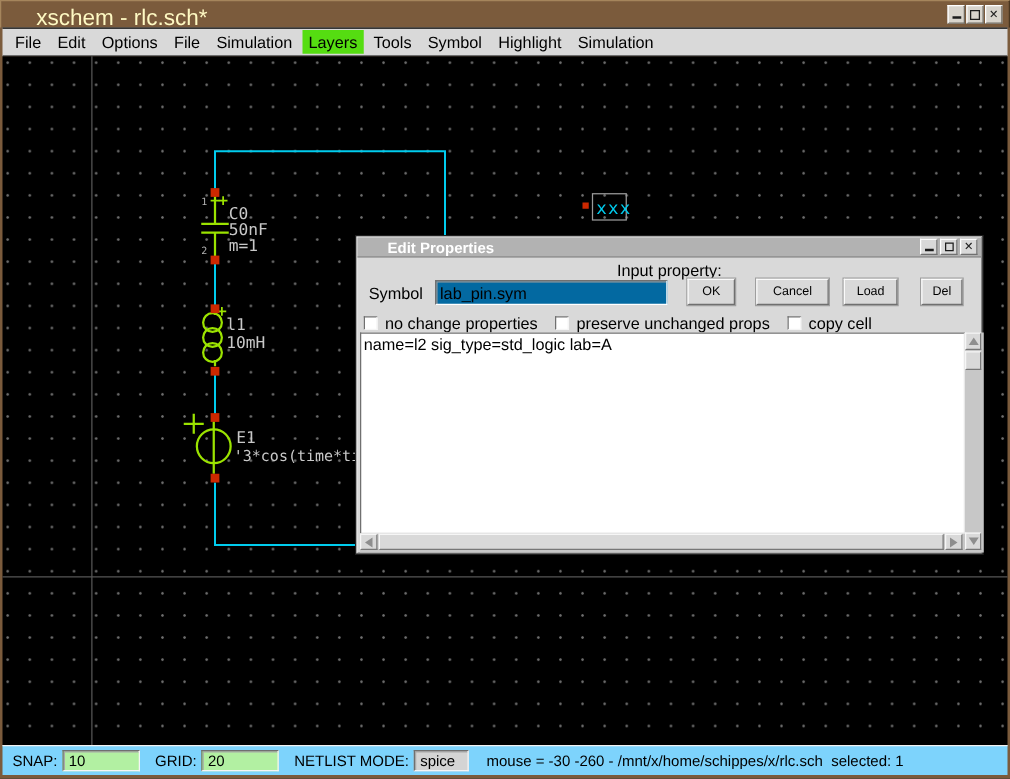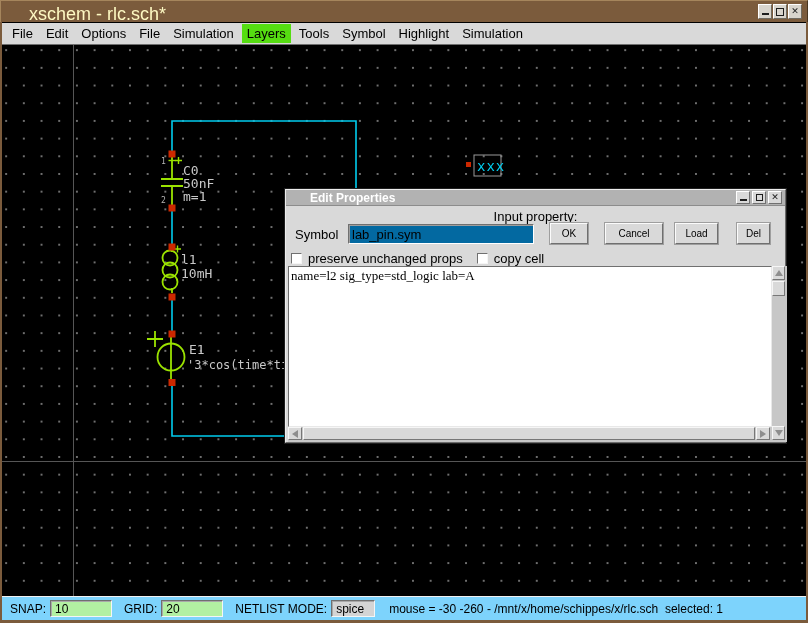--- a/index.html
+++ b/index.html
@@ -105,21 +105,21 @@
   .cb-item{display:flex;align-items:center;margin-right:14px;}
   .cb-box{
     width:11px;height:11px;background:#fff;margin-right:6px;
     border-top:1px solid #707070;border-left:1px solid #707070;
     border-right:1px solid #f5f5f5;border-bottom:1px solid #f5f5f5;
   }
   .dlg-textarea{
     position:absolute;left:2px;top:76px;width:484px;height:161px;resize:none;
     background:#fff;border-top:1px solid #707070;border-left:1px solid #707070;
     border-right:1px solid #e8e8e8;border-bottom:1px solid #e8e8e8;
-    font-family:Liberation Serif, serif;font-size:13px;padding:1px 2px;outline:none;
+    font-family:Liberation Sans, sans-serif;font-size:13px;padding:1px 2px;outline:none;
   }
   .sb{position:absolute;background:#c7c7c7;}
   .sb-v{left:486px;top:76px;width:15px;height:176px;}
   .sb-h{left:2px;top:237px;width:484px;height:15px;}
   .sb-piece{
     position:absolute;background:#d9d9d9;
     border-top:1px solid #f6f6f6;border-left:1px solid #f6f6f6;
     border-right:1px solid #777;border-bottom:1px solid #777;
     display:flex;align-items:center;justify-content:center;
   }
@@ -263,20 +263,24 @@
       <input class="entry dlg-symbol-entry" value="lab_pin.sym" style="">
 
       <div class="tbtn btn-ok">OK</div>
       <div class="tbtn btn-cancel">Cancel</div>
       <div class="tbtn btn-load">Load</div>
       <div class="tbtn btn-del">Del</div>
 
       <div class="cb-row">
         <span class="cb-item">
           <span class="cb-box"></span>
+          <span>no change properties</span>
+        </span>
+        <span class="cb-item">
+          <span class="cb-box"></span>
           <span>preserve unchanged props</span>
         </span>
         <span class="cb-item">
           <span class="cb-box"></span>
           <span>copy cell</span>
         </span>
       </div>
 
       <textarea class="dlg-textarea" spellcheck="false" style="">name=l2 sig_type=std_logic lab=A</textarea>
 

